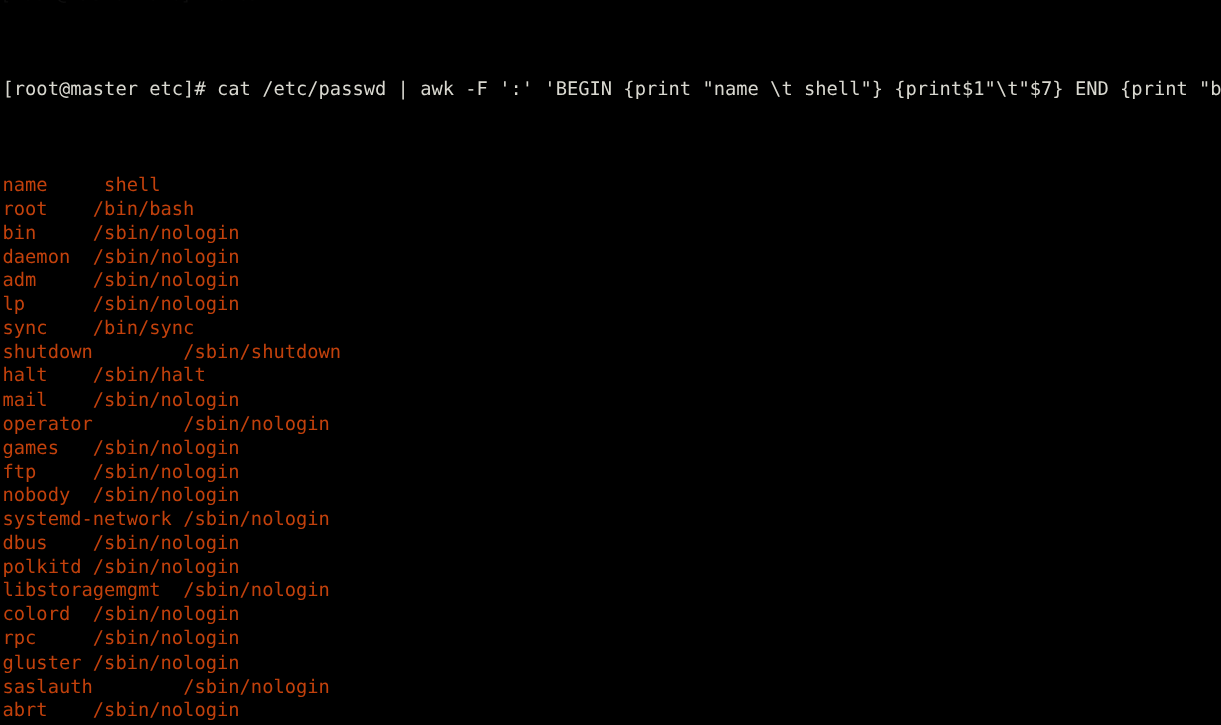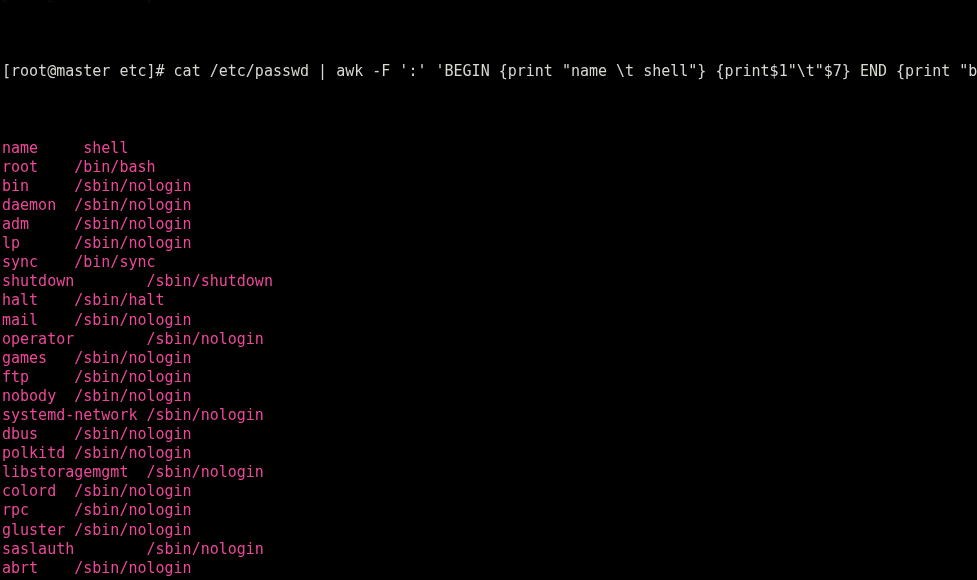--- a/index.html
+++ b/index.html
@@ -51,21 +51,21 @@
     font-family: "DejaVu Sans Mono", "Liberation Mono", monospace;
     font-size: 15px;
     line-height: 19.1px;
   }
   .line {
     white-space: pre;
     tab-size: 8;
     -moz-tab-size: 8;
     height: 19.1px;
     display: block;
-    color: #ec4899;
+    color: #c2410c;
   }
   .prompt-line {
     color: #d9d8d0;
   }
 </style>
 </head>
 <body>
 
 <div id="terminal">
 

